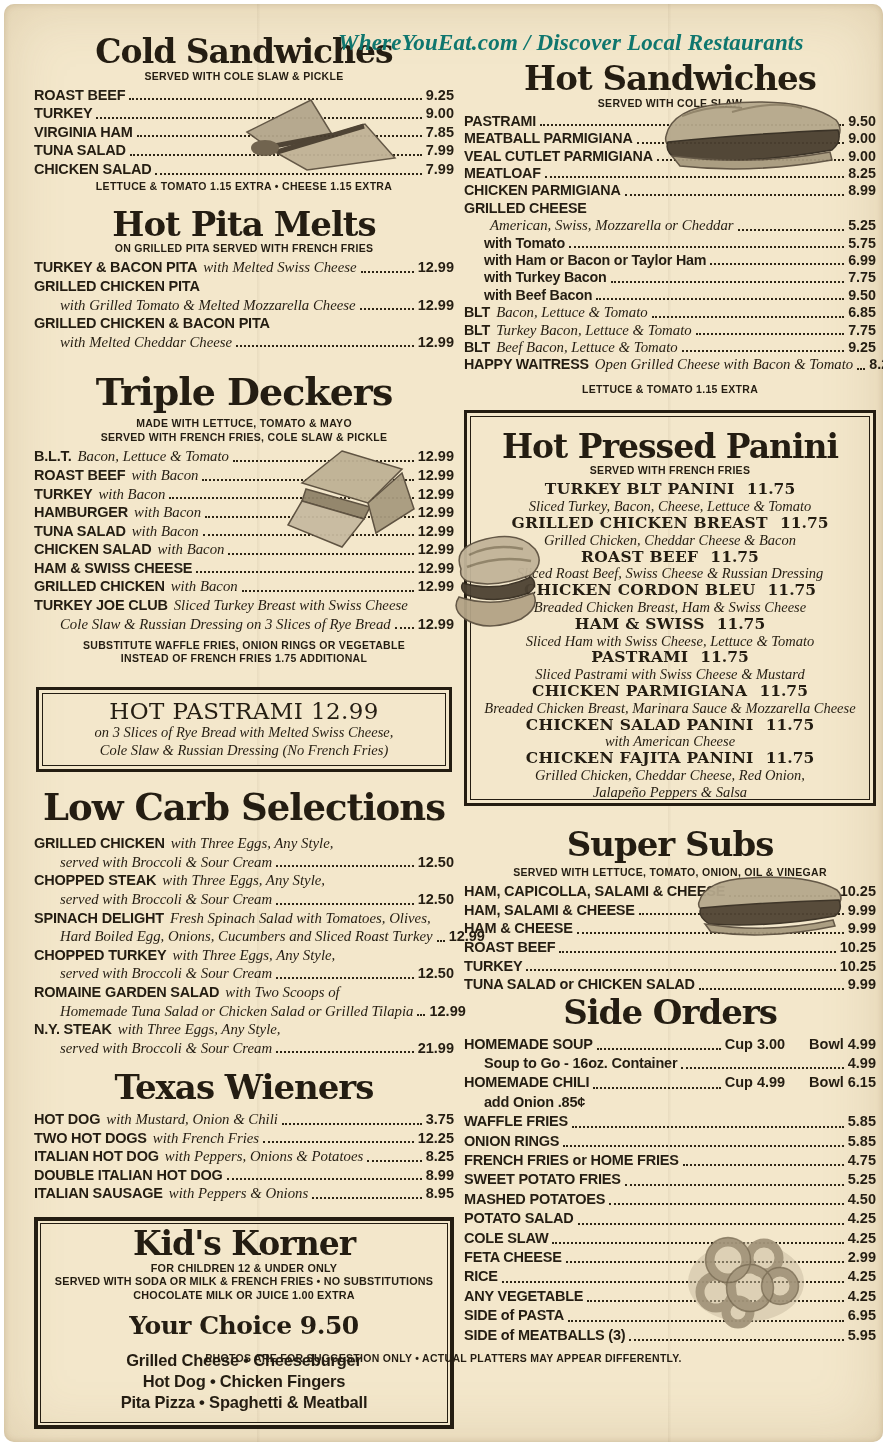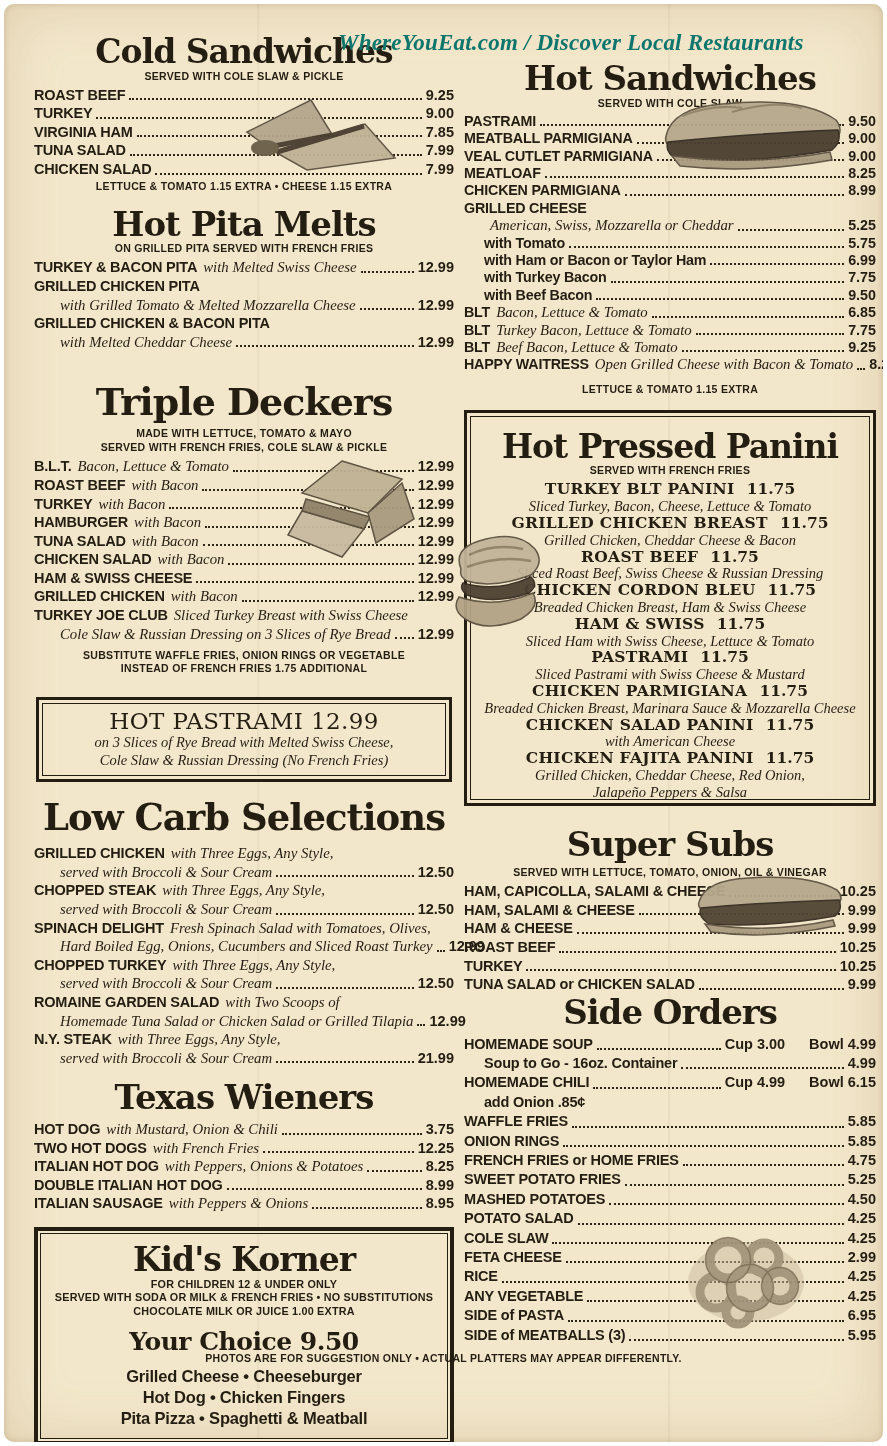--- a/index.html
+++ b/index.html
@@ -32,27 +32,27 @@
   .boxtitle{font-family:"DejaVu Serif",serif;font-weight:normal;font-size:23px;text-align:center;letter-spacing:.4px;}
   .boxline{font-family:"Liberation Serif",serif;font-style:italic;font-size:14.5px;text-align:center;line-height:17.5px;}
   
   .panini-box{margin-top:14px;border:3.5px solid #241d12;box-shadow:inset 0 0 0 3px #f3e7cb, inset 0 0 0 4px #241d12;padding:16px 10px 2px;position:relative;}
   .prow{text-align:center;line-height:16.8px;}
   .prow:has(.pn){margin-top:0;}
   .pn{font-family:"DejaVu Serif",serif;font-weight:bold;font-size:15.5px;letter-spacing:.3px;}
   .pp{font-family:"DejaVu Serif",serif;font-weight:bold;font-size:15.5px;margin-left:12px;}
   .pi{font-family:"Liberation Serif",serif;font-style:italic;font-size:14.5px;}
   
-  .kids{margin-top:14px;border:4px solid #241d12;box-shadow:inset 0 0 0 2px #f3e7cb, inset 0 0 0 3px #241d12;padding:11px 8px 12px;text-align:center;}
+  .kids{margin-top:14px;border:4px solid #241d12;box-shadow:inset 0 0 0 2px #f3e7cb, inset 0 0 0 3px #241d12;padding:5px 8px 12px;text-align:center;}
   .kids .info{font-family:"Liberation Sans",sans-serif;font-weight:bold;font-size:10.8px;line-height:13.5px;letter-spacing:.2px;}
   .kids .choice{font-family:"DejaVu Serif",serif;font-weight:bold;font-size:25px;margin:9px 0 10px;letter-spacing:-.5px;}
   .kids .opt{font-family:"Liberation Sans",sans-serif;font-weight:bold;font-size:16.5px;line-height:21px;letter-spacing:-.2px;}
   .photo{position:absolute;z-index:2;pointer-events:none;opacity:.95;}
   
-  .sec-pita{margin-top:13px;} .sec-triple{margin-top:30px;}
+  .sec-pita{margin-top:13px;} .sec-triple{margin-top:20px;}
   .sec-pastrami{margin-top:22px;} .sec-lowcarb{margin-top:16px;}
   .sec-texas{margin-top:12px;}
   .sec-hotsand{margin-top:34px;} .sec-subs{margin-top:20px;} .sec-sides{}
   .sub2{margin-top:1px;}
 </style>
 </head>
 <body>
 
 <div class="sheet">
   <div class="crease" style="left:253px"></div>

